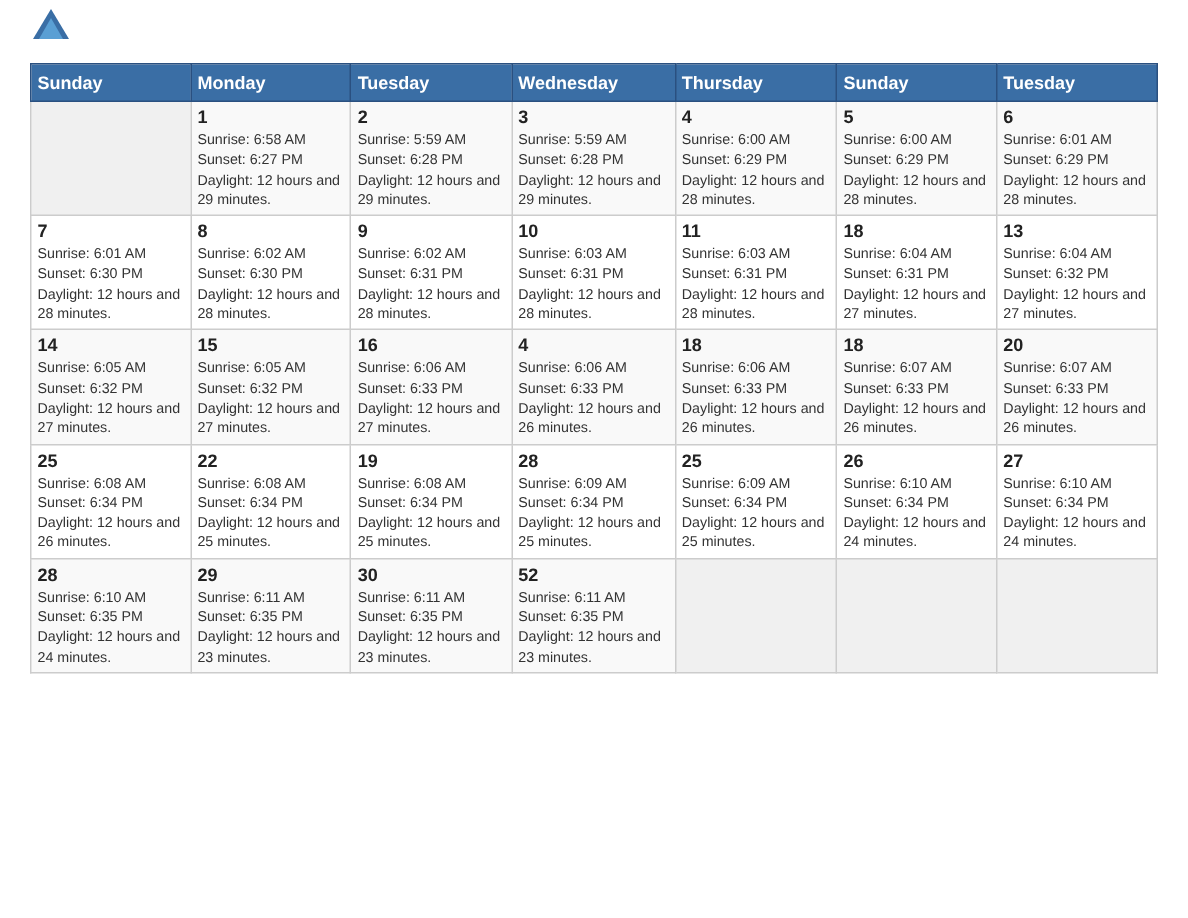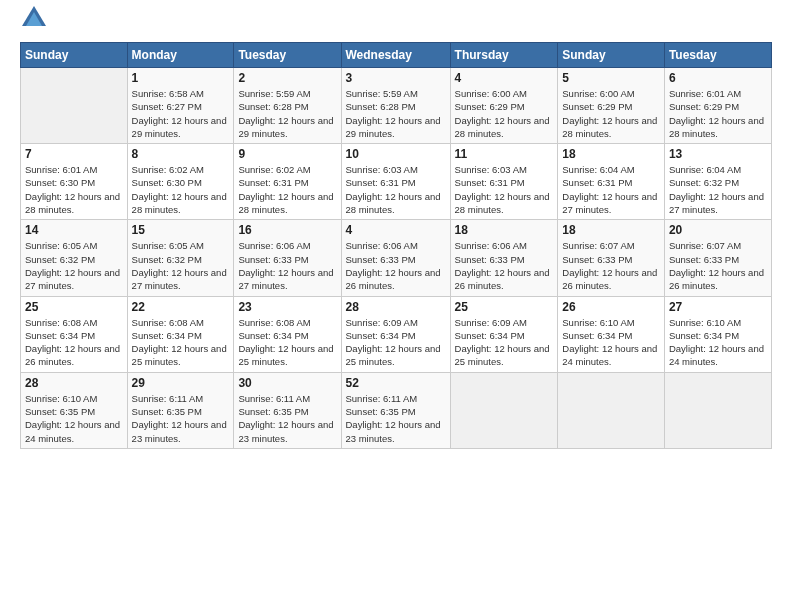--- a/index.html
+++ b/index.html
@@ -226,21 +226,21 @@
         <tr>
           <td>
             <span class="day-num">25</span>
             <div class="day-info">Sunrise: 6:08 AM<br>Sunset: 6:34 PM<br>Daylight: 12 hours and 26 minutes.</div>
           </td>
           <td>
             <span class="day-num">22</span>
             <div class="day-info">Sunrise: 6:08 AM<br>Sunset: 6:34 PM<br>Daylight: 12 hours and 25 minutes.</div>
           </td>
           <td>
-            <span class="day-num">23</span>
+            <span class="day-num">19</span>
             <div class="day-info">Sunrise: 6:08 AM<br>Sunset: 6:34 PM<br>Daylight: 12 hours and 25 minutes.</div>
           </td>
           <td>
             <span class="day-num">28</span>
             <div class="day-info">Sunrise: 6:09 AM<br>Sunset: 6:34 PM<br>Daylight: 12 hours and 25 minutes.</div>
           </td>
           <td>
             <span class="day-num">25</span>
             <div class="day-info">Sunrise: 6:09 AM<br>Sunset: 6:34 PM<br>Daylight: 12 hours and 25 minutes.</div>
           </td>

